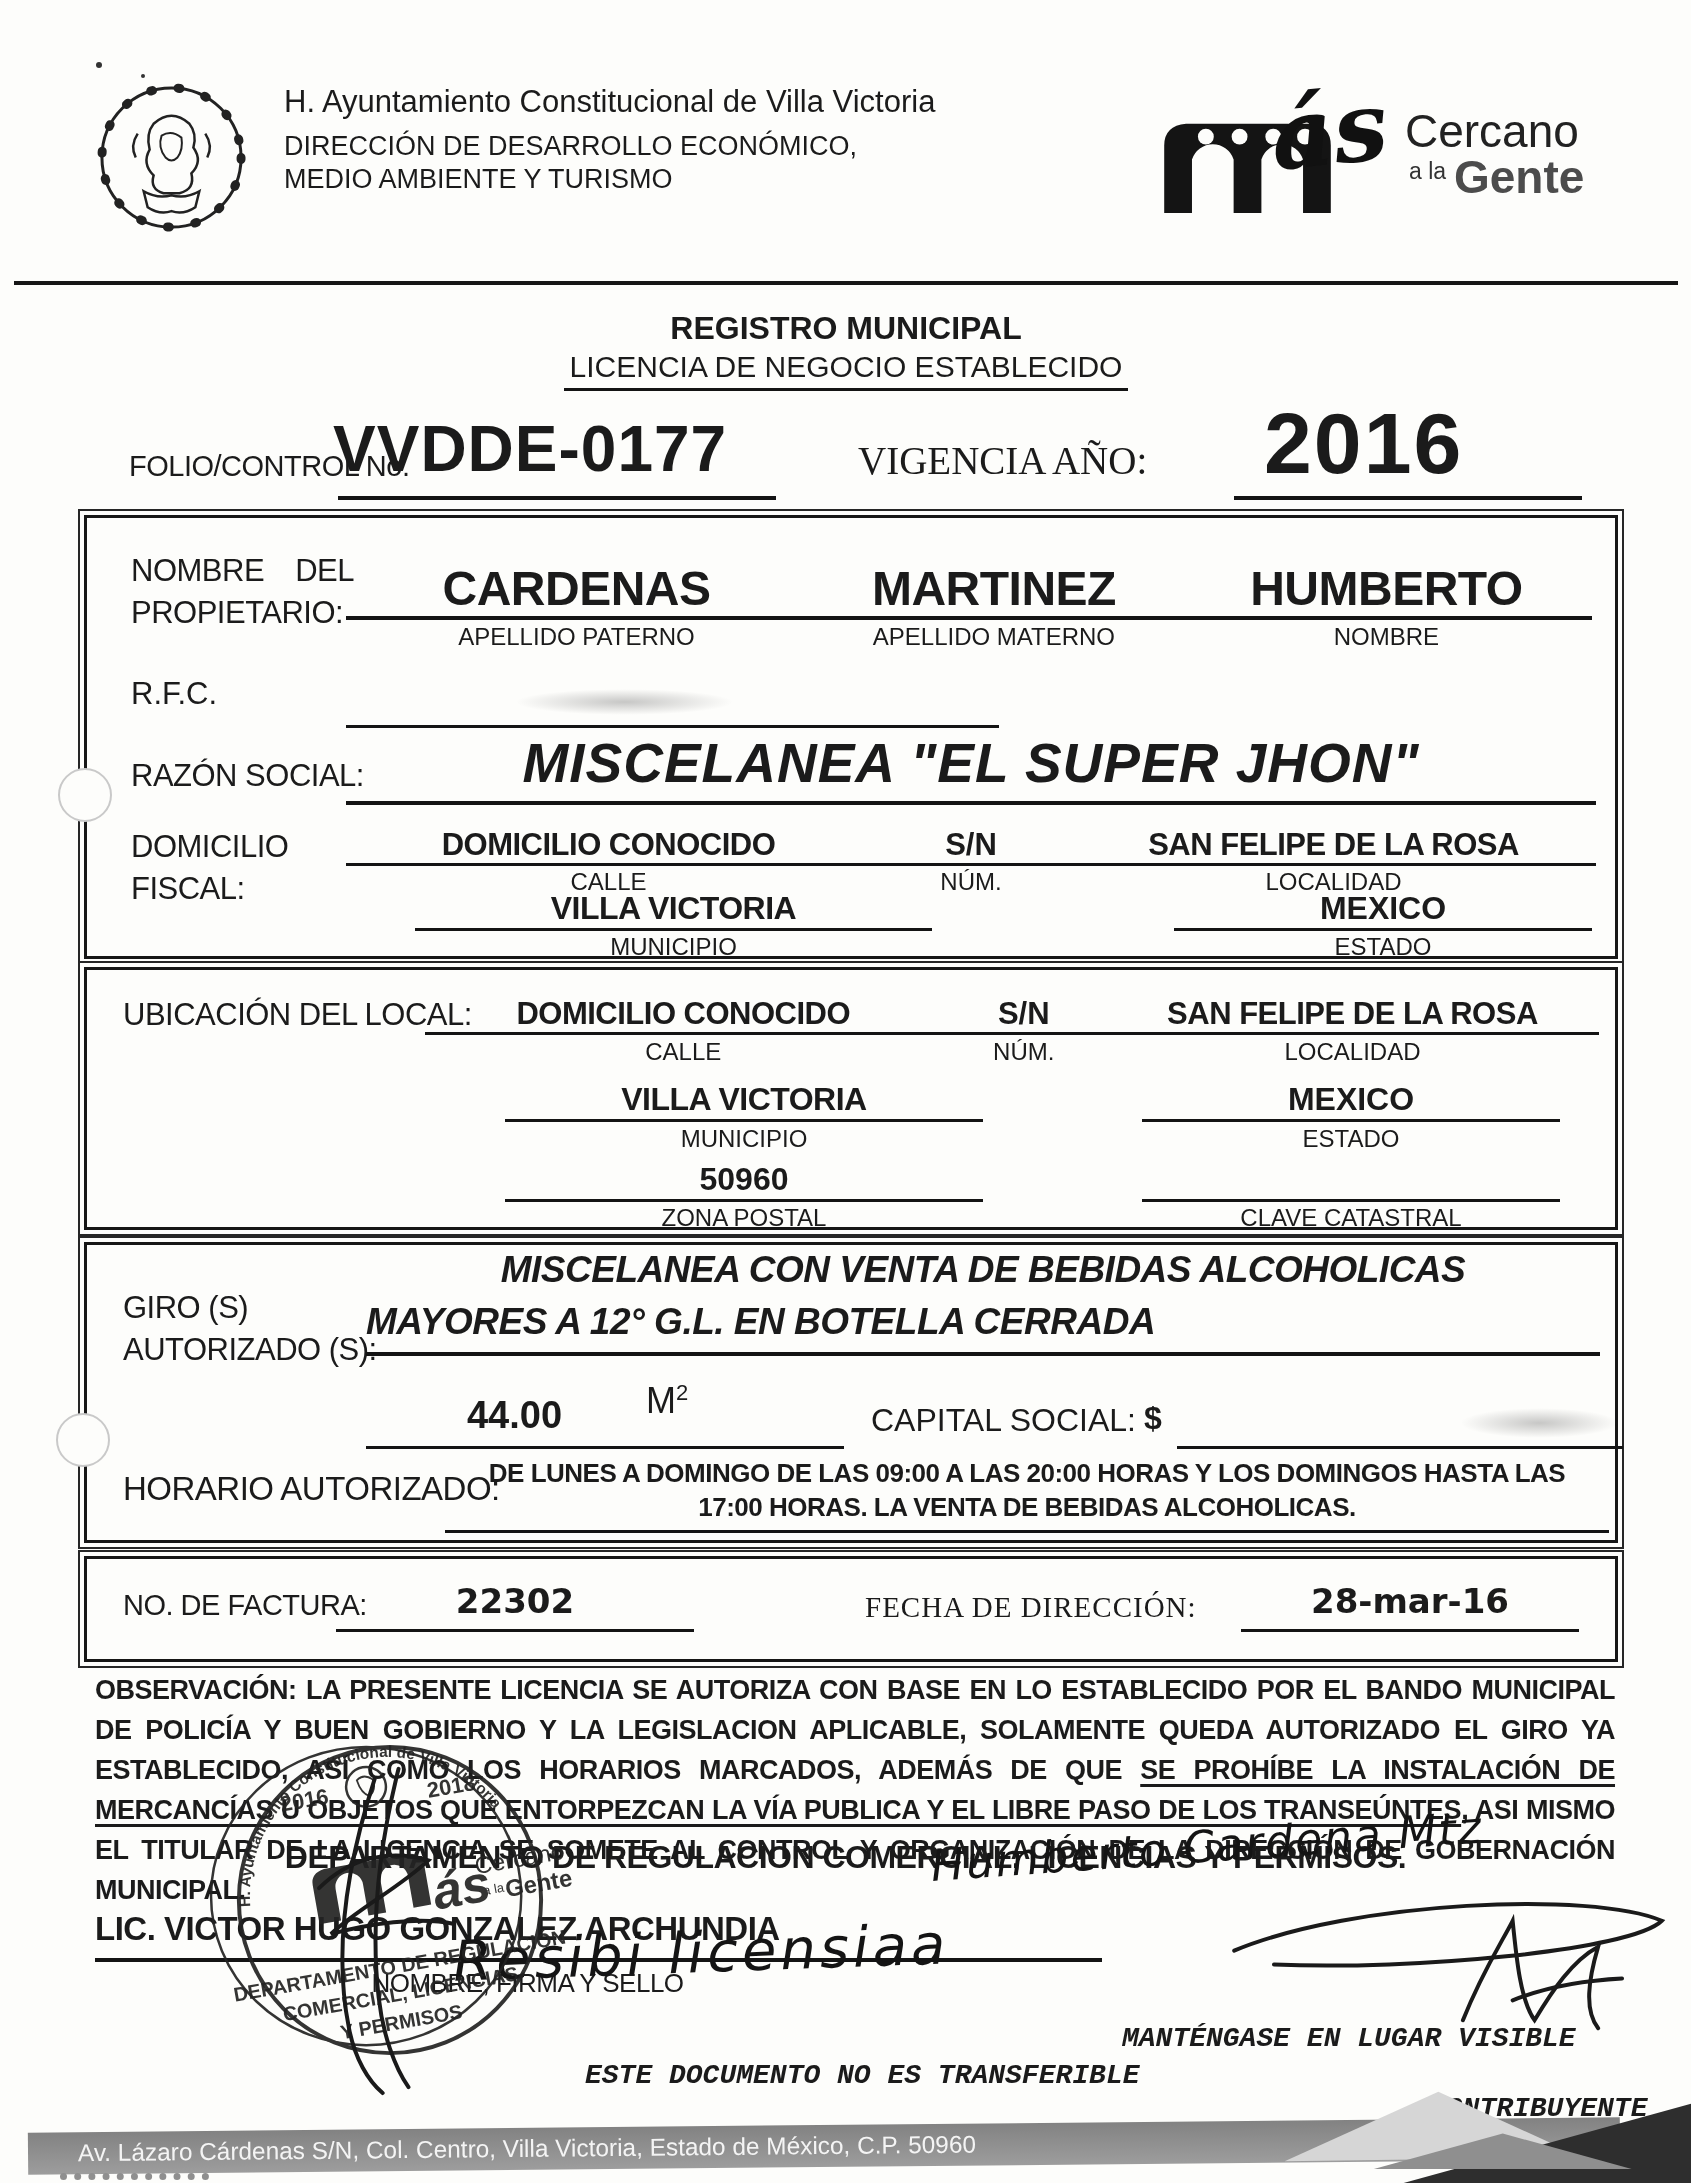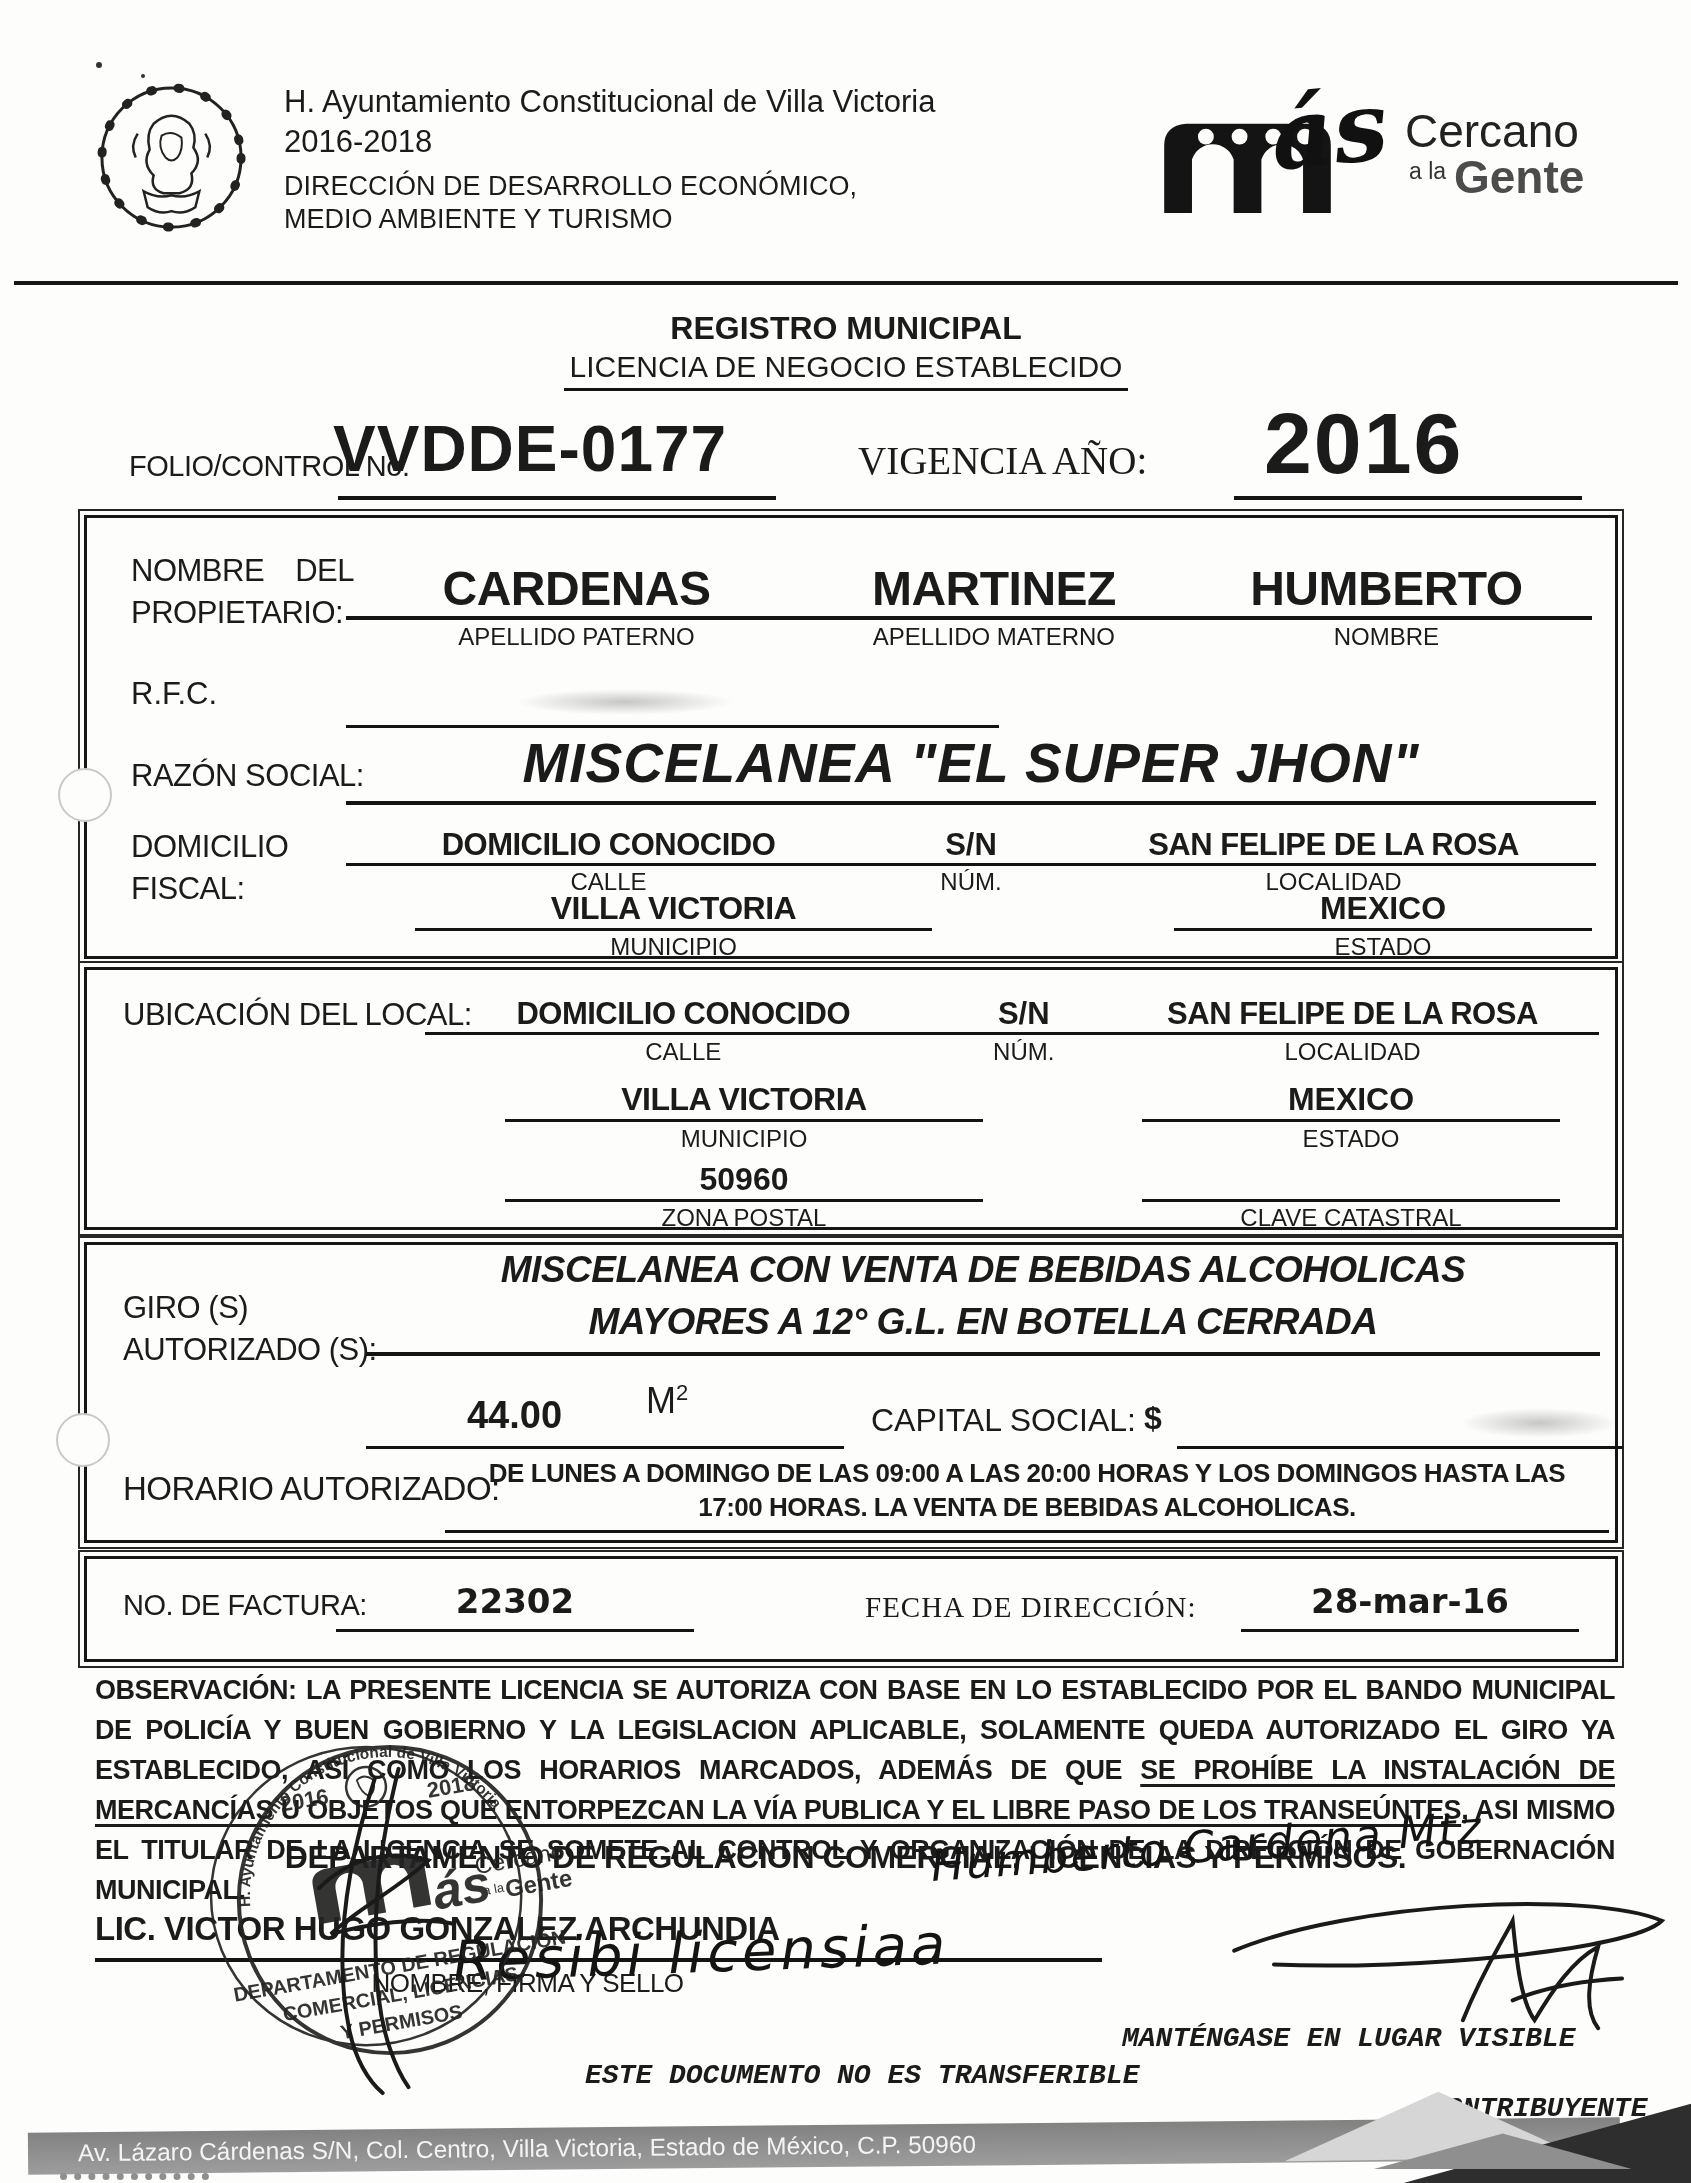--- a/index.html
+++ b/index.html
@@ -95,21 +95,20 @@
     <circle cx="80" cy="86" r="70" fill="none" stroke="#222" stroke-width="3"></circle>
     <circle cx="80" cy="86" r="70" fill="none" stroke="#222" stroke-width="9" stroke-dasharray="2 26" stroke-linecap="round"></circle>
     <path d="M62 52 Q80 36 98 52 Q106 62 102 76 Q112 90 100 102 Q104 118 88 122 L72 122 Q58 118 62 104 Q50 92 58 78 Q54 62 62 52Z" fill="none" stroke="#222" stroke-width="2.5"></path>
     <path d="M70 64 Q80 58 90 66 Q92 78 86 86 Q80 92 74 86 Q66 76 70 64Z" fill="none" stroke="#222" stroke-width="2"></path>
     <path d="M52 120 Q66 128 80 124 Q94 128 108 120 L104 136 Q92 144 80 140 Q68 144 56 136Z" fill="none" stroke="#222" stroke-width="2.5"></path>
     <path d="M46 62 Q38 74 44 86 M114 62 Q122 74 116 86" fill="none" stroke="#222" stroke-width="2.5"></path>
   </svg>
 
   <div class="abs hdr-text">
     <div>H. Ayuntamiento Constitucional de Villa Victoria</div>
-    <div>2016-2018</div>
     <div class="hdr-sub" style="margin-top:8px;">DIRECCIÓN DE DESARROLLO ECONÓMICO,</div>
     <div class="hdr-sub">MEDIO AMBIENTE Y TURISMO</div>
   </div>
 
   <div class="abs brand">
     <svg class="abs" style="left:0; top:8px;" width="209" height="119" viewBox="0 0 210 120">
       <path d="M20 118 L20 50 Q20 30 42 28 L168 28 Q188 30 188 50 L188 118 L160 118 L160 64 A22 22 0 0 0 118 64 L118 118 L90 118 L90 64 A22 22 0 0 0 48 64 L48 118 Z" fill="#141414"></path>
       <circle cx="62" cy="41" r="8" fill="#fdfdfb"></circle>
       <circle cx="96" cy="41" r="8" fill="#fdfdfb"></circle>
       <circle cx="130" cy="41" r="8" fill="#fdfdfb"></circle>
@@ -204,21 +203,21 @@
     <div class="uline thin" style="left:418px; top:229px; width:478px;"></div>
     <div class="abs lbl" style="left:418px; top:234px; width:478px; text-align:center;">ZONA POSTAL</div>
 
     <div class="uline thin" style="left:1055px; top:229px; width:418px;"></div>
     <div class="abs lbl" style="left:1055px; top:234px; width:418px; text-align:center;">CLAVE CATASTRAL</div>
   </div>
 
   <div class="docbox" style="top:1242px; height:295px;">
     <div class="abs field-label cond" style="left:36px; top:42px; width:269px;">GIRO (S) AUTORIZADO (S):</div>
     <div class="abs giro-val cond" style="left:279px; top:4px; width:1234px; text-align:center;">MISCELANEA CON VENTA DE BEBIDAS ALCOHOLICAS</div>
-    <div class="abs giro-val cond" style="left:279px; top:56px; width:1234px; text-align:center;">MAYORES A 12° G.L. EN BOTELLA CERRADA</div>
+    <div class="abs giro-val cond" style="left:279px; top:56px; width:1234px; text-align:left;">MAYORES A 12° G.L. EN BOTELLA CERRADA</div>
     <div class="uline" style="left:279px; top:107px; width:1234px;"></div>
 
     <div class="abs" style="left:318px; top:149px; width:219px; text-align:center; font-size:38px; font-weight:800;">44.00</div>
     <div class="abs" style="left:559px; top:135px; font-size:36px;"><span>M</span><sup style="font-size:22px;">2</sup></div>
     <div class="uline thin" style="left:279px; top:201px; width:478px;"></div>
 
     <div class="abs" style="left:784px; top:157px; font-size:32px;">CAPITAL SOCIAL:</div>
     <div class="abs" style="left:1057px; top:155px; font-size:32px; font-weight:bold;">$</div>
     <div class="smudge" style="left:1373px; top:163px; width:159px; height:30px;"></div>
     <div class="uline thin" style="left:1090px; top:201px; width:446px;"></div>

